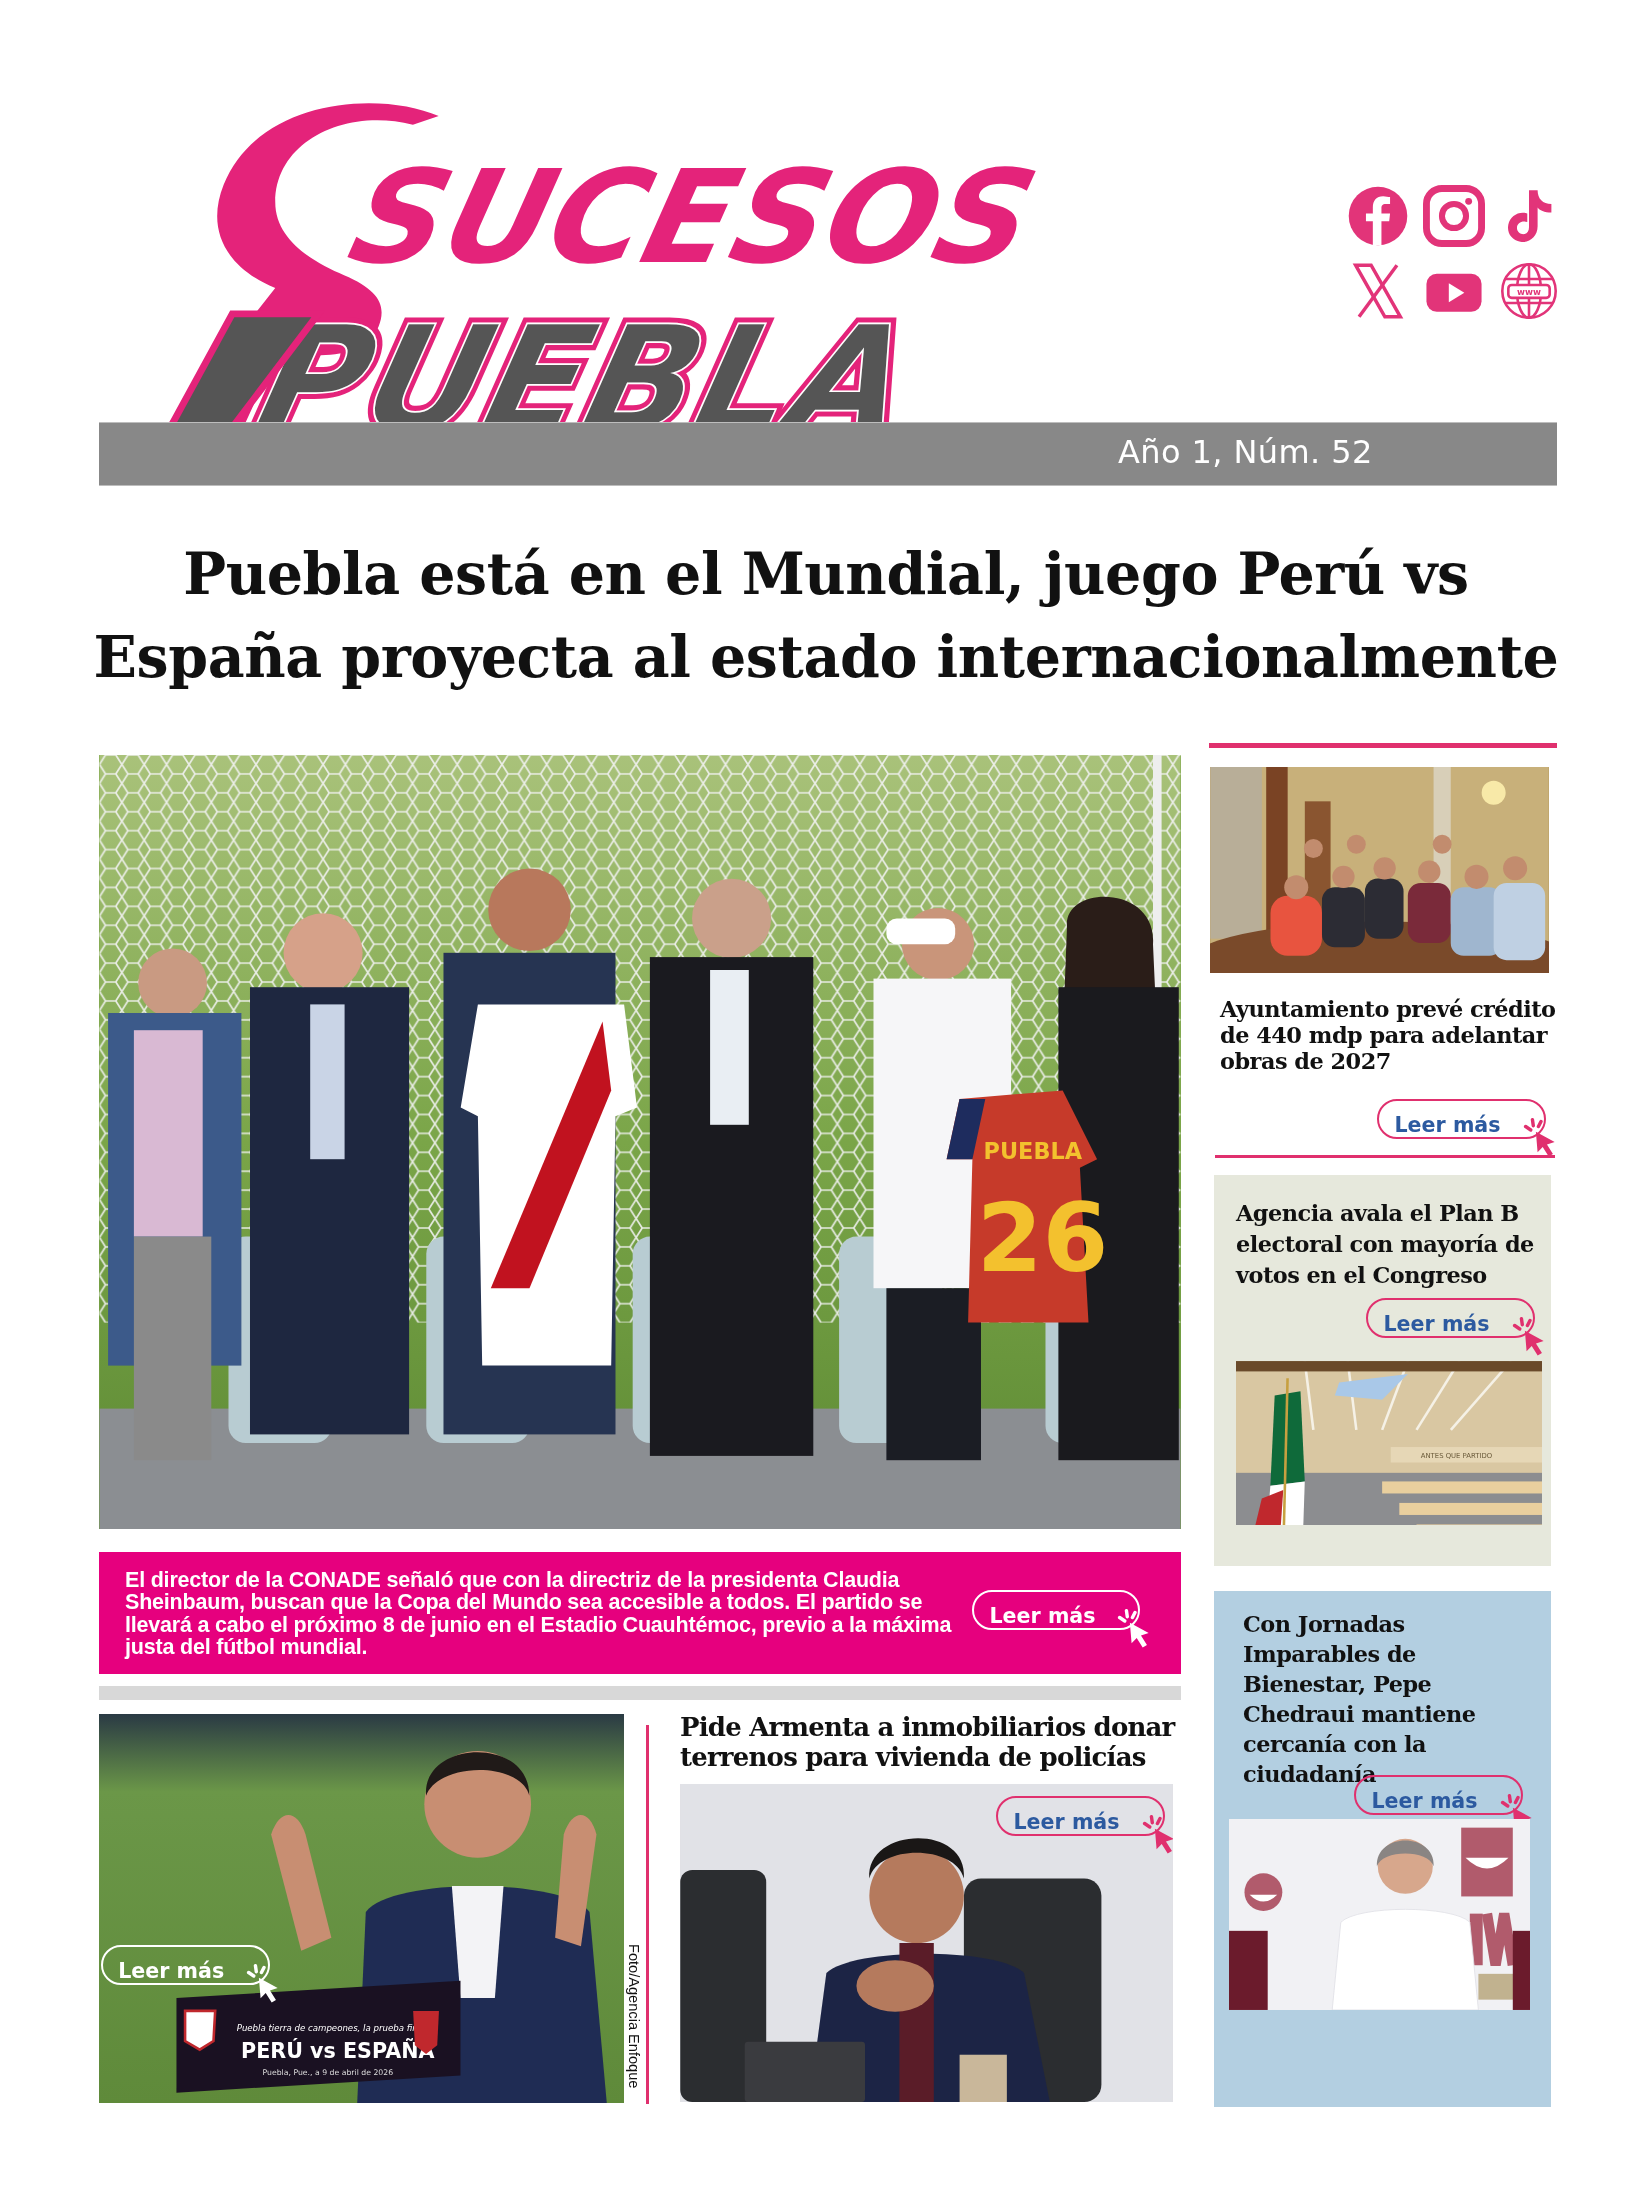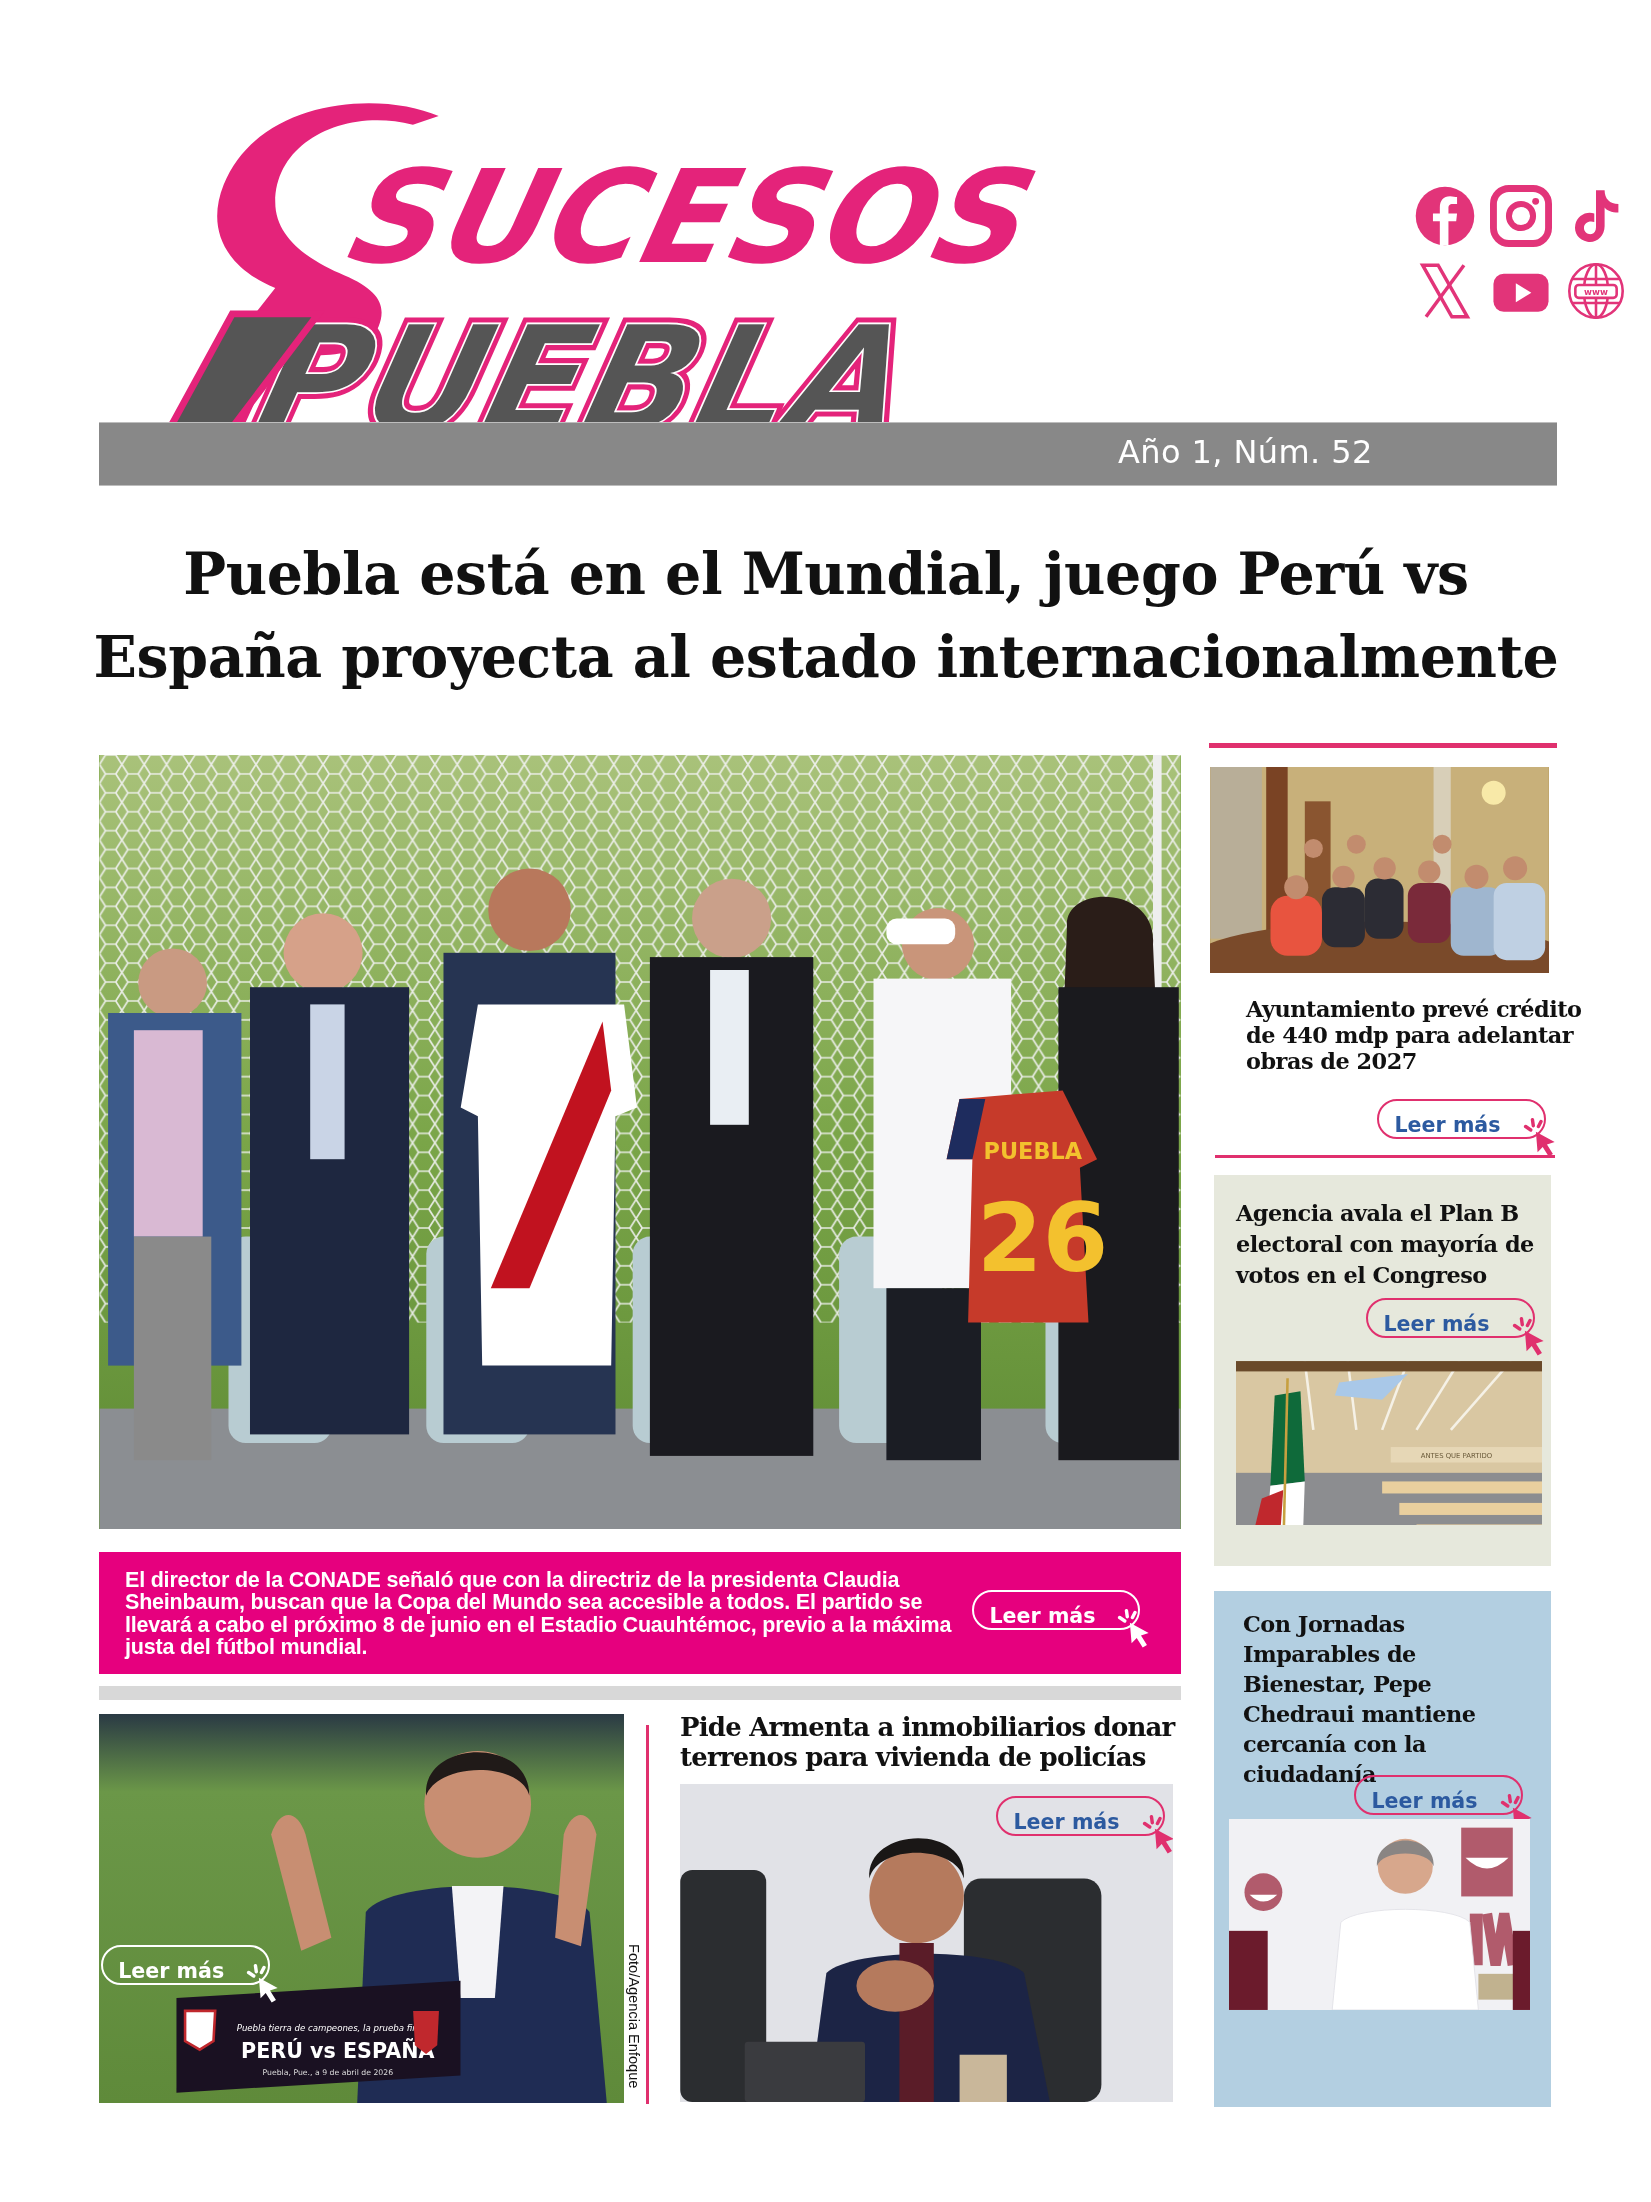--- a/index.html
+++ b/index.html
@@ -8,21 +8,21 @@
 
   .abs { position: absolute; }
 
   
   #masthead { left: 129px; top: 90px; width: 1084px; height: 379px; }
   .logo-svg { width: 100%; height: 100%; }
   .logo-text-top {
     font-family: "DejaVu Sans", sans-serif; font-weight: bold; font-style: italic;
   }
 
-  #social { left: 1414px; top: 176px; width: 224px; height: 155px; }
+  #social { left: 1347px; top: 176px; width: 224px; height: 155px; }
   .soc-icon { position: absolute; width: 62px; height: 62px; display: flex; align-items: center; justify-content: center; }
   .soc-icon svg { width: 100%; height: 100%; }
 
   #date-bar {
     left: 99px; top: 422px; width: 1458px; height: 64px;
     background: #888888; border-top: 1.7px solid #bdbdbd; border-bottom: 1.7px solid #bdbdbd;
   }
   #date-text {
     position: absolute; left: 426px; top: 8.6px; font-size: 33px; color: #ffffff; letter-spacing: 0.4px;
     font-family: "DejaVu Sans", sans-serif; font-weight: normal;
@@ -63,21 +63,20 @@
   .leer.white { border-color: #ffffff; color: #ffffff; }
   .leer.white-outline { border-color: #ffffff; color: #ffffff; }
 
   
   #rc-top-rule { left: 1209px; top: 743px; width: 348px; height: 5.2px; background: #e0306e; }
   #rc1-photo { left: 1210px; top: 767px; width: 339px; height: 206px; overflow: hidden; background: #b89a5e; }
   #rc1-title {
     left: 1220px; top: 996px; width: 344px;
     font-family: "DejaVu Serif", serif; font-weight: bold; font-size: 22.4px; line-height: 26px; color: #111;
     letter-spacing: -0.5px;
-    margin-left: 26px;
   }
   #rc1-rule { left: 1215px; top: 1155px; width: 340px; height: 2.6px; background: #e0306e; }
 
   #rc2-box { left: 1214px; top: 1175px; width: 337px; height: 391px; background: #e6e8dc; }
   #rc2-title {
     left: 1236px; top: 1198px; width: 310px;
     font-family: "DejaVu Serif", serif; font-weight: bold; font-size: 22.4px; line-height: 31px; color: #111;
     letter-spacing: -0.5px;
   }
   #rc2-photo { left: 1236px; top: 1361px; width: 306px; height: 164px; overflow: hidden; background: #8a6a44; }

